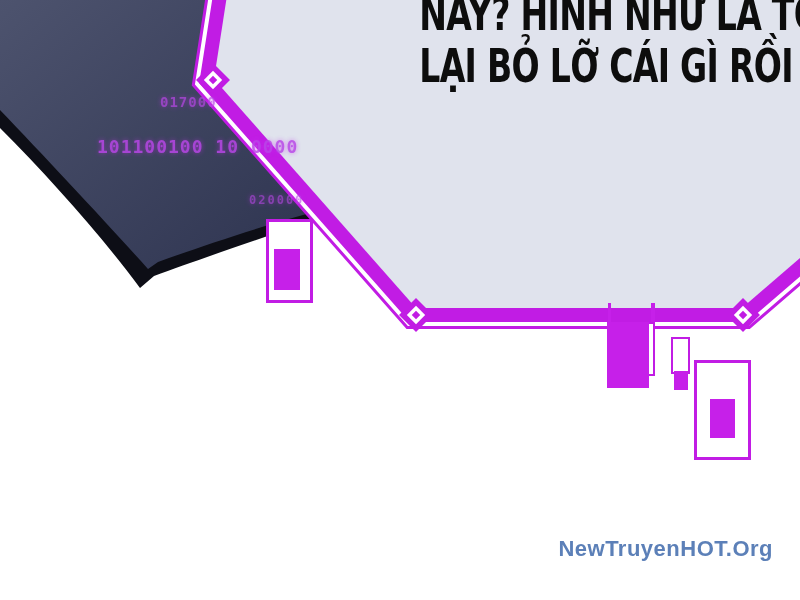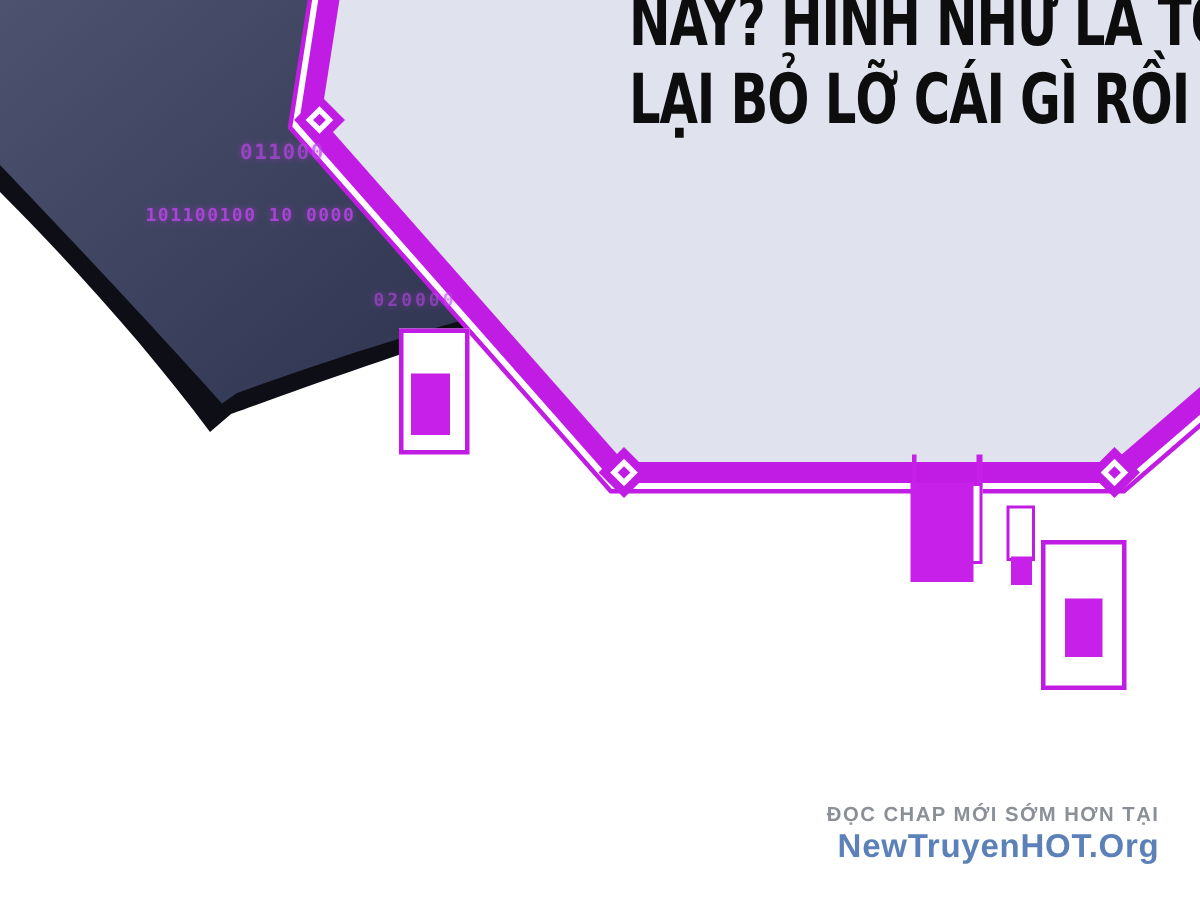--- a/index.html
+++ b/index.html
@@ -15,21 +15,21 @@
     font-size:46px;line-height:52px;letter-spacing:-1px;
     transform:scaleX(.72);transform-origin:50% 0;
     white-space:nowrap;
   }
 
   
   .code{position:absolute;font-family:"DejaVu Sans Mono",monospace;font-weight:bold;
         color:var(--code_text,#b946e8);text-shadow:0 0 5px rgba(195,50,235,.65);
         white-space:nowrap;}
   .code-1{left:160px;top:94px;font-size:14px;opacity:.72;letter-spacing:1px;}
-  .code-2{left:97px;top:136px;font-size:12px;opacity:.85;letter-spacing:1px;}
+  .code-2{left:97px;top:136px;font-size:18px;opacity:.85;letter-spacing:1px;}
   .code-3{left:249px;top:193px;font-size:12px;opacity:.62;letter-spacing:2px;}
 
   
   .hud-outline{position:absolute;box-sizing:border-box;background:#ffffff;
                border:3px solid var(--accent_magenta,#c11ce4);}
   .hud-outline.thin{border-width:2px;}
   .hud-solid{position:absolute;background:var(--hud_fill_magenta,#c620e9);}
 
   .r1o{left:266px;top:219px;width:47px;height:84px;}
   .r1i{left:274px;top:249px;width:26px;height:41px;}
@@ -85,21 +85,21 @@
       <rect x="-6.5" y="-6.5" width="13" height="13" fill="#ffffff"></rect>
       <rect x="-3" y="-3" width="6" height="6" fill="var(--accent_magenta,#c11ce4)"></rect>
     </g>
     <g transform="translate(743,315) rotate(45)">
       <rect x="-12" y="-12" width="24" height="24" fill="var(--accent_magenta,#c11ce4)"></rect>
       <rect x="-6.5" y="-6.5" width="13" height="13" fill="#ffffff"></rect>
       <rect x="-3" y="-3" width="6" height="6" fill="var(--accent_magenta,#c11ce4)"></rect>
     </g>
   </svg>
 
-  <div class="code code-1">011000</div>
+  <div class="code code-1">017000</div>
   <div class="code code-2">101100100 10 0000</div>
   <div class="code code-3">020000</div>
 
   <div class="hud-outline r1o"></div>
   <div class="hud-solid r1i"></div>
 
   <div class="hud-solid tick-l"></div>
   <div class="hud-solid tick-r"></div>
   <div class="hud-outline thin r2o"></div>
   <div class="hud-solid r2i"></div>
@@ -109,17 +109,16 @@
 
   <div class="hud-outline r4o"></div>
   <div class="hud-solid r4i"></div>
 
   <div class="dialogue-block">
     <div>NÀY? HÌNH NHƯ LÀ TÔI</div>
     <div>LẠI BỎ LỠ CÁI GÌ RỒI</div>
   </div>
 
   <div class="footer">
-    <div class="footer-tagline">ĐỌC CHAP MỚI SỚM HƠN TẠI</div>
     <div class="footer-site">NewTruyenHOT.Org</div>
   </div>
 
 </div>
 
 </body></html>

